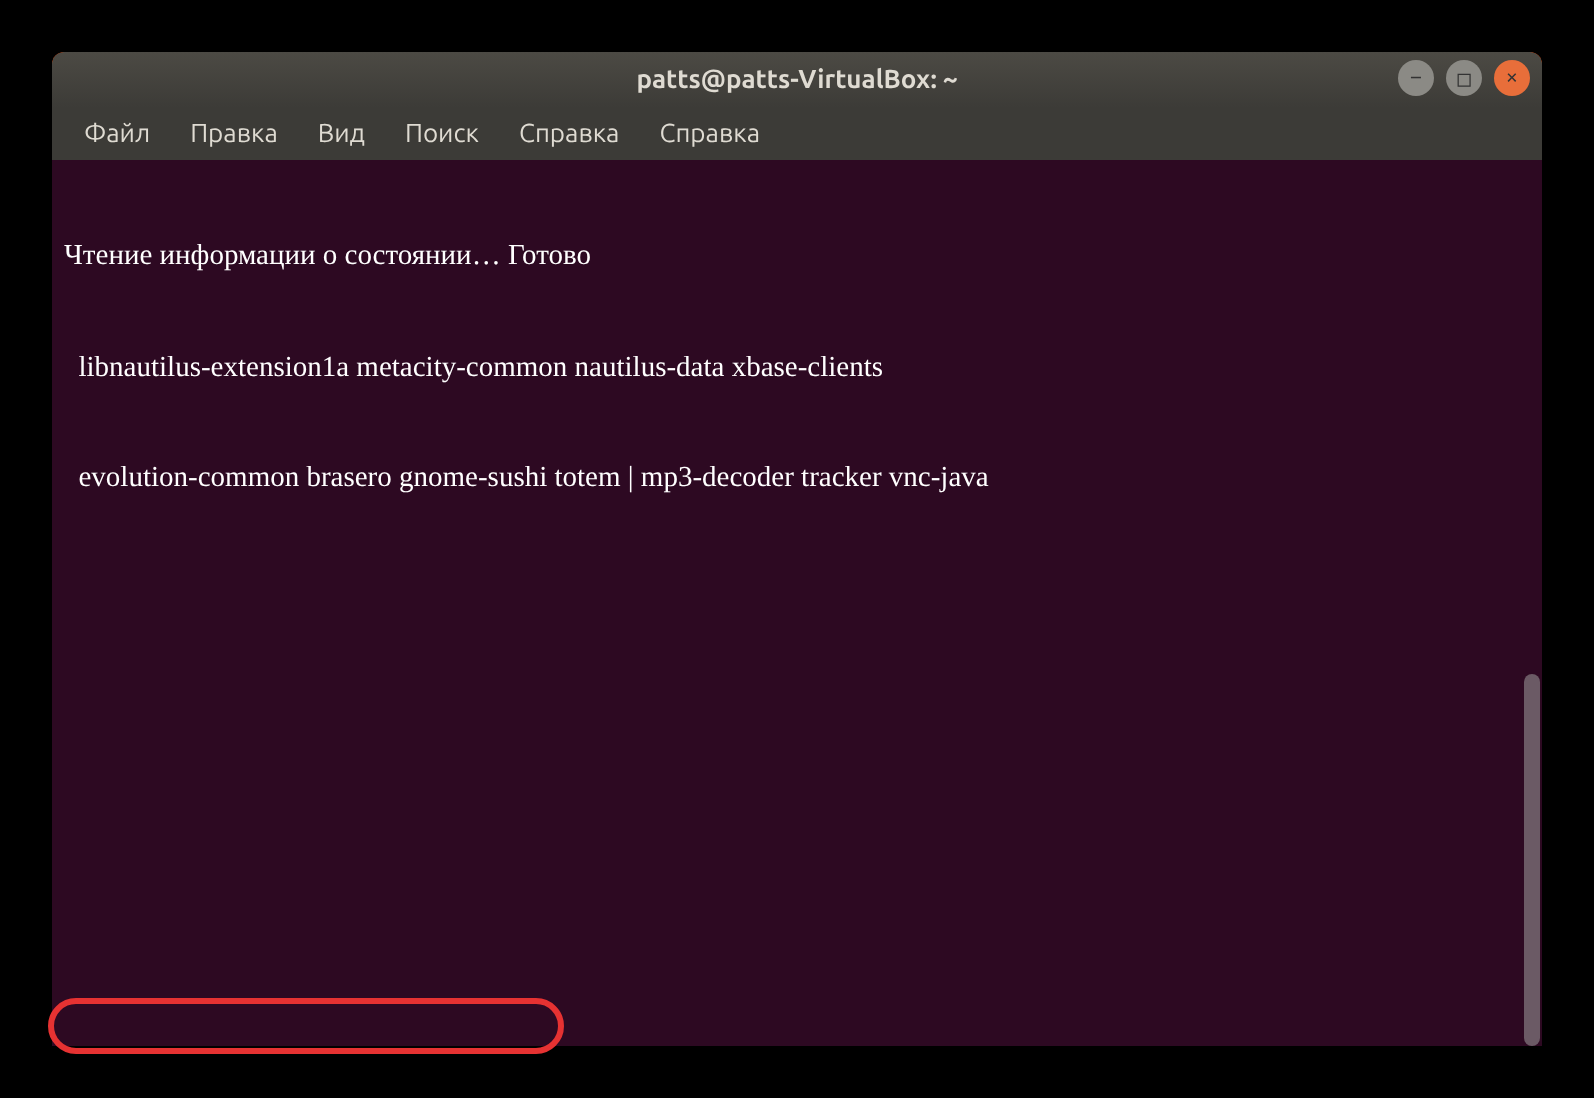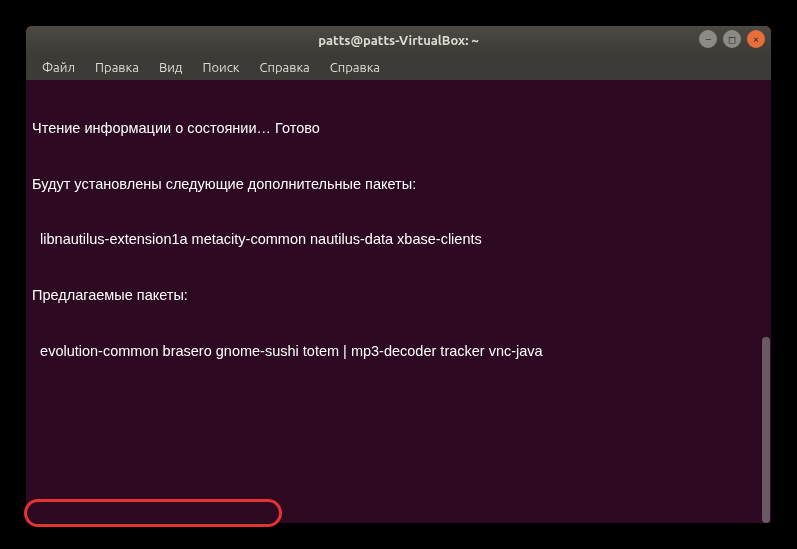--- a/index.html
+++ b/index.html
@@ -72,21 +72,21 @@
       color: #dfdbd2;
       font-family: "Ubuntu", sans-serif;
       font-size: 13px;
       padding: 2px 8px;
       cursor: pointer;
     }
     .terminal-body {
       flex: 1;
       background: #2d0922;
       color: #ffffff;
-      font-family: Liberation Sans, sans-serif;
+      font-family: Liberation Serif, serif;
       font-size: 14.5px;
       line-height: 1.28;
       padding: 2px 6px;
       white-space: pre-wrap;
       position: relative;
       overflow: hidden;
     }
     .scrollbar {
       position: absolute;
       right: 0;
@@ -137,23 +137,21 @@
     <span class="menu-item">Файл</span>
     <span class="menu-item">Правка</span>
     <span class="menu-item">Вид</span>
     <span class="menu-item">Поиск</span>
     <span class="menu-item">Справка</span>
     <span class="menu-item">Справка</span>
   </div>
 
   <div class="terminal-body">
     <span class="term-line">Чтение информации о состоянии… Готово</span>
-    <span class="term-line">Будут установлены следующие дополнительные пакеты:</span>
     <span class="term-line">  libnautilus-extension1a metacity-common nautilus-data xbase-clients</span>
-    <span class="term-line">Предлагаемые пакеты:</span>
     <span class="term-line">  evolution-common brasero gnome-sushi totem | mp3-decoder tracker vnc-java</span>
     
     
     
     
     
     
     
     
     

